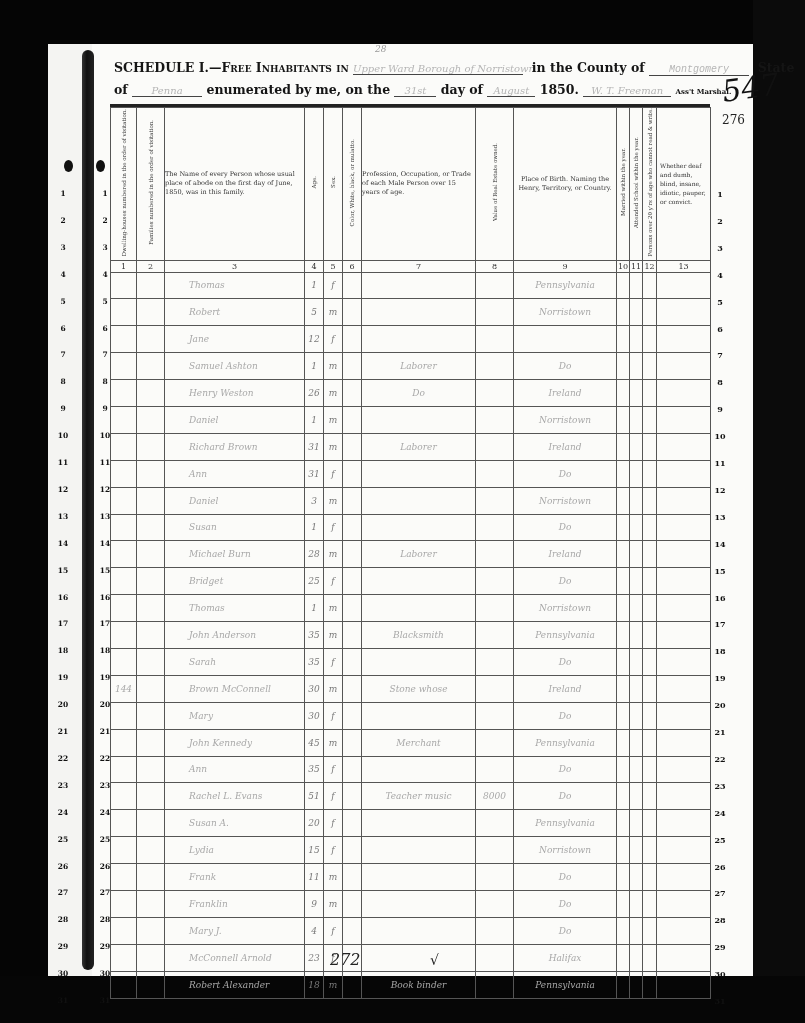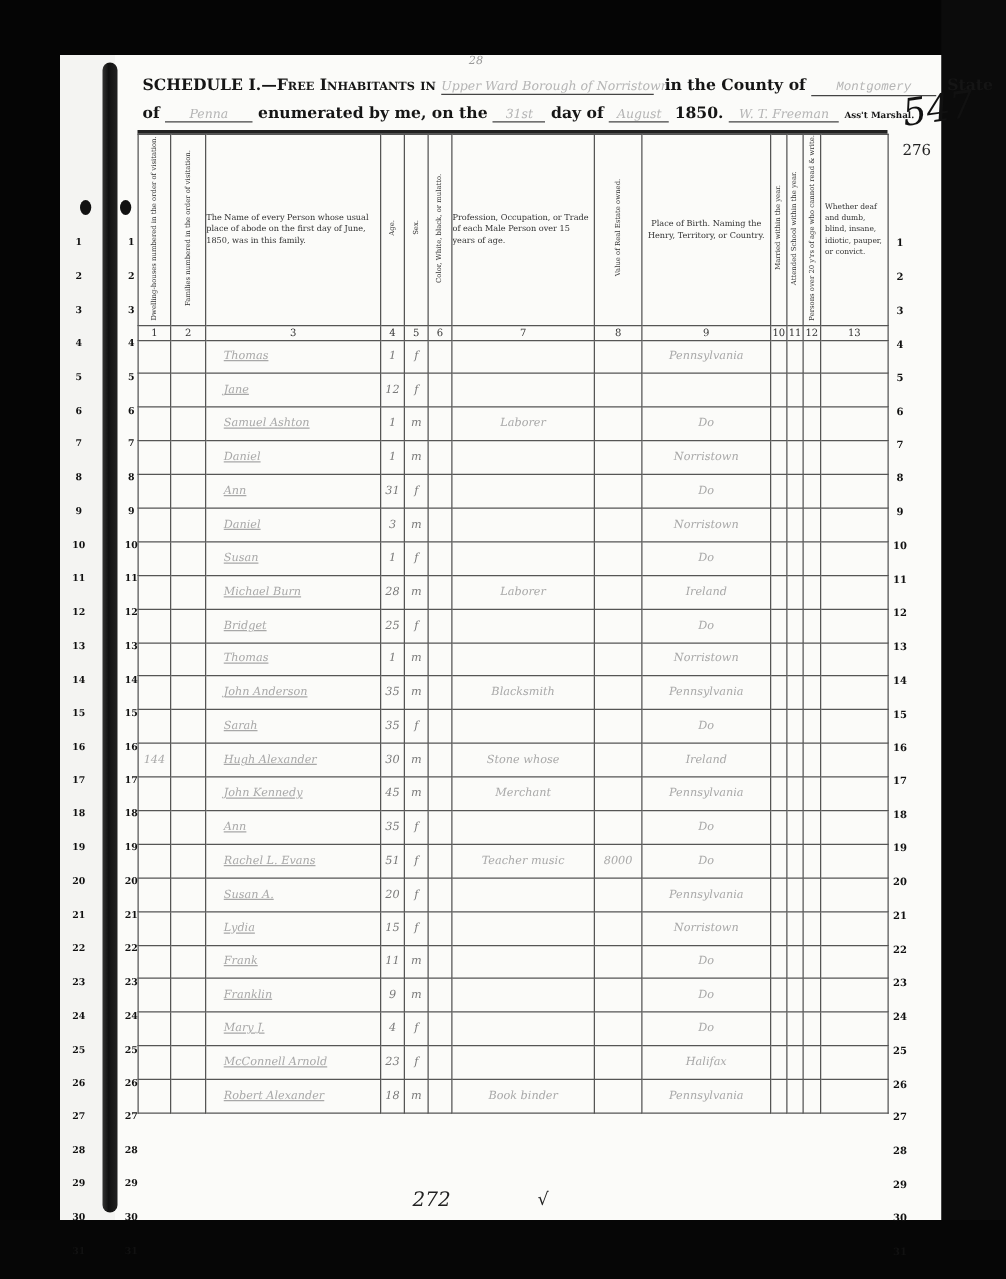--- a/index.html
+++ b/index.html
@@ -35,21 +35,21 @@
   .rule { position:absolute; left:110px; top:104px; width:600px; height:3px; background:#222; }
 
   table.grid { position:absolute; left:110px; top:107px; width:600px; border-collapse:collapse; table-layout:fixed; }
   table.grid td, table.grid th { border:1px solid #555; padding:0; overflow:hidden; }
   table.grid th { font-weight:normal; color:#333; vertical-align:middle; }
   .hdr th { height:60px; font-size:6.5px; line-height:9px; }
   .vert { writing-mode:vertical-rl; transform:rotate(180deg); font-size:5.5px; line-height:6px; white-space:nowrap; display:inline-block; }
   .hdrtxt { text-align:left; padding:0 6px; font-size:6.5px; line-height:10px; }
   .num th { height:11px; font-size:8px; font-weight:bold; color:#111; border-bottom:2px solid #222; }
   tr.row td { height:25.9px; font-family:"DejaVu Serif", serif; font-style:italic; color:#a8a8a8; font-size:9px; white-space:nowrap; text-align:center; }
-  tr.row td.name { text-align:left; padding-left:14px;text-decoration:underline; }
+  tr.row td.name { text-align:left; padding-left:24px; }
   tr.row td.dark { color:#7a7a7a; }
   .lnum-l, .lnum-r { position:absolute; font-size:7.5px; font-weight:bold; color:#111; width:18px; text-align:center; }
   .lnum-r { font-size:8px; }
   .bottom-notes { position:absolute; left:330px; top:950px; font-size:16px; font-style:italic; color:#222; font-family:"DejaVu Serif", serif; }
   .check { position:absolute; left:430px; top:952px; font-size:14px; color:#222; }
 </style>
 </head>
 <body>
 
 <div class="black-right"></div>
@@ -146,20 +146,35 @@
         <td></td>
         <td>Pennsylvania</td>
         <td></td>
         <td></td>
         <td></td>
         <td></td>
       </tr>
       <tr class="row">
         <td></td>
         <td></td>
+        <td class="name">Robert</td>
+        <td class="dark">5</td>
+        <td class="dark">m</td>
+        <td class="dark"></td>
+        <td></td>
+        <td></td>
+        <td>Norristown</td>
+        <td></td>
+        <td></td>
+        <td></td>
+        <td></td>
+      </tr>
+      <tr class="row">
+        <td></td>
+        <td></td>
         <td class="name">Jane</td>
         <td class="dark">12</td>
         <td class="dark">f</td>
         <td class="dark"></td>
         <td></td>
         <td></td>
         <td></td>
         <td></td>
         <td></td>
         <td></td>
@@ -176,35 +191,65 @@
         <td></td>
         <td>Do</td>
         <td></td>
         <td></td>
         <td></td>
         <td></td>
       </tr>
       <tr class="row">
         <td></td>
         <td></td>
+        <td class="name">Henry Weston</td>
+        <td class="dark">26</td>
+        <td class="dark">m</td>
+        <td class="dark"></td>
+        <td>Do</td>
+        <td></td>
+        <td>Ireland</td>
+        <td></td>
+        <td></td>
+        <td></td>
+        <td></td>
+      </tr>
+      <tr class="row">
+        <td></td>
+        <td></td>
         <td class="name">Daniel</td>
         <td class="dark">1</td>
         <td class="dark">m</td>
         <td class="dark"></td>
         <td></td>
         <td></td>
         <td>Norristown</td>
         <td></td>
         <td></td>
         <td></td>
         <td></td>
       </tr>
       <tr class="row">
         <td></td>
         <td></td>
+        <td class="name">Richard Brown</td>
+        <td class="dark">31</td>
+        <td class="dark">m</td>
+        <td class="dark"></td>
+        <td>Laborer</td>
+        <td></td>
+        <td>Ireland</td>
+        <td></td>
+        <td></td>
+        <td></td>
+        <td></td>
+      </tr>
+      <tr class="row">
+        <td></td>
+        <td></td>
         <td class="name">Ann</td>
         <td class="dark">31</td>
         <td class="dark">f</td>
         <td class="dark"></td>
         <td></td>
         <td></td>
         <td>Do</td>
         <td></td>
         <td></td>
         <td></td>
@@ -311,27 +356,42 @@
         <td></td>
         <td>Do</td>
         <td></td>
         <td></td>
         <td></td>
         <td></td>
       </tr>
       <tr class="row">
         <td>144</td>
         <td></td>
-        <td class="name">Hugh Alexander</td>
+        <td class="name">Brown McConnell</td>
         <td class="dark">30</td>
         <td class="dark">m</td>
         <td class="dark"></td>
         <td>Stone whose</td>
         <td></td>
         <td>Ireland</td>
+        <td></td>
+        <td></td>
+        <td></td>
+        <td></td>
+      </tr>
+      <tr class="row">
+        <td></td>
+        <td></td>
+        <td class="name">Mary</td>
+        <td class="dark">30</td>
+        <td class="dark">f</td>
+        <td class="dark"></td>
+        <td></td>
+        <td></td>
+        <td>Do</td>
         <td></td>
         <td></td>
         <td></td>
         <td></td>
       </tr>
       <tr class="row">
         <td></td>
         <td></td>
         <td class="name">John Kennedy</td>
         <td class="dark">45</td>

